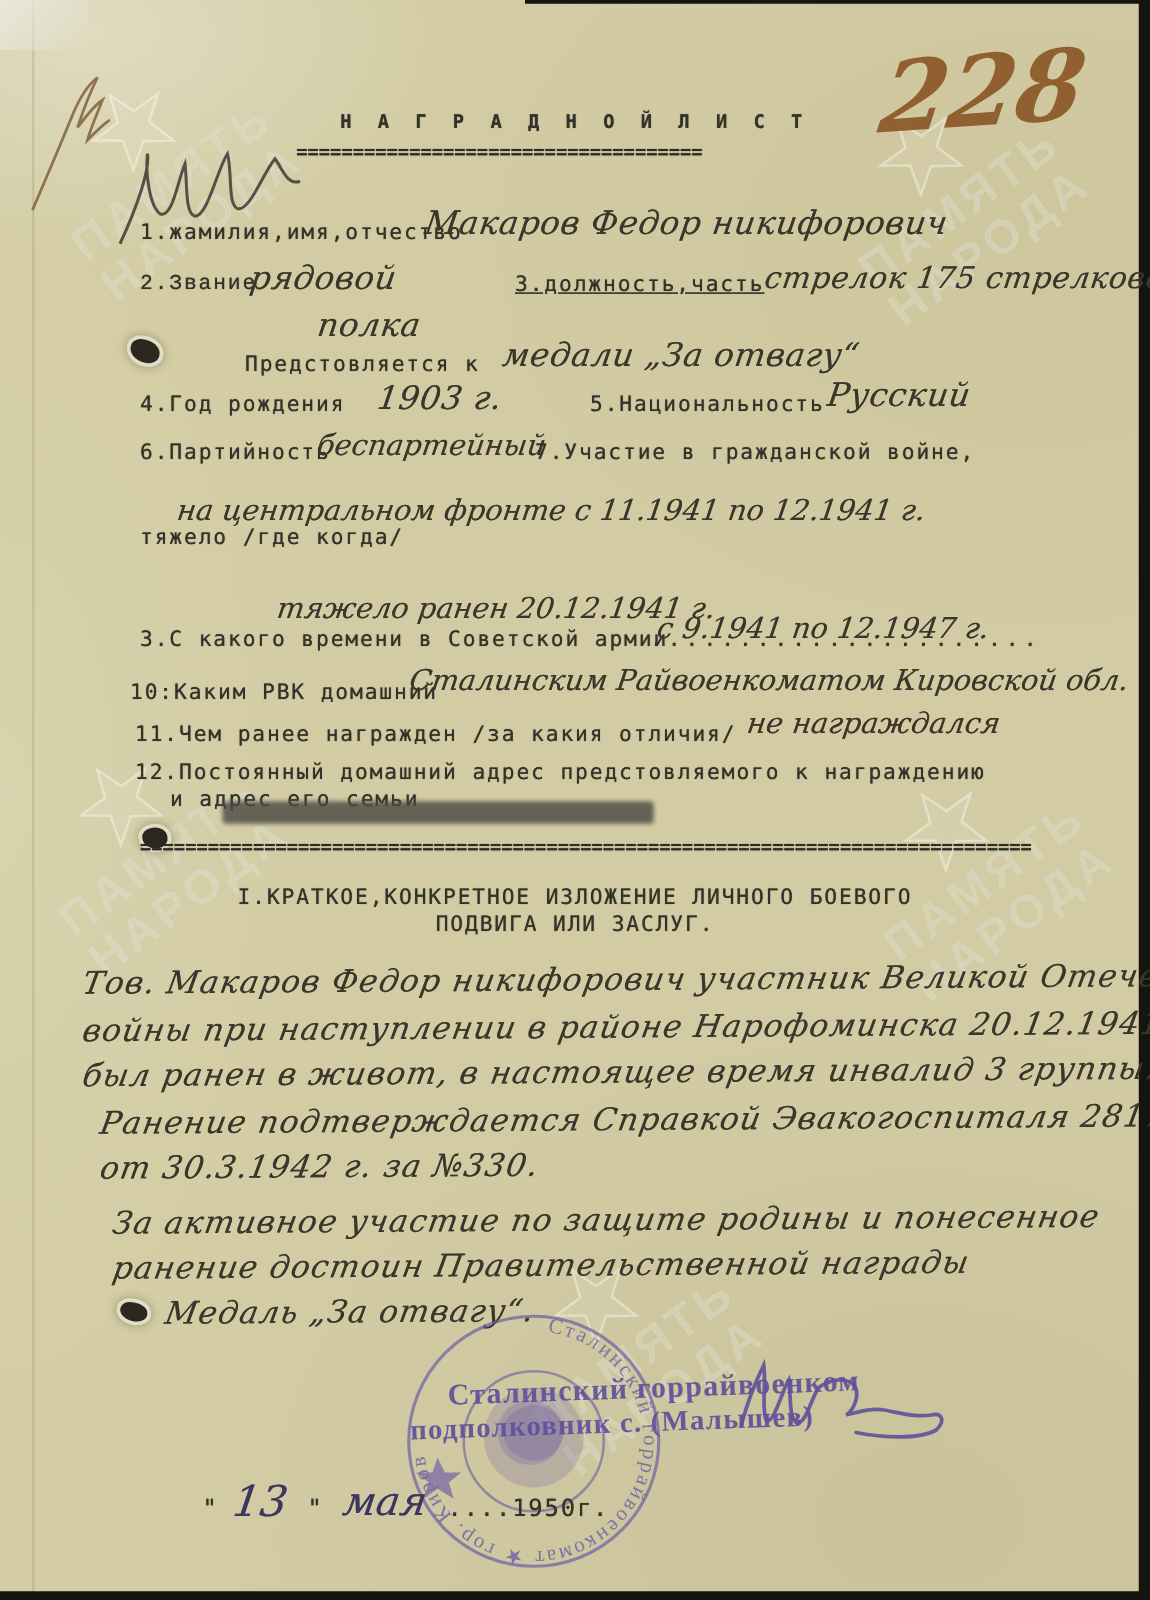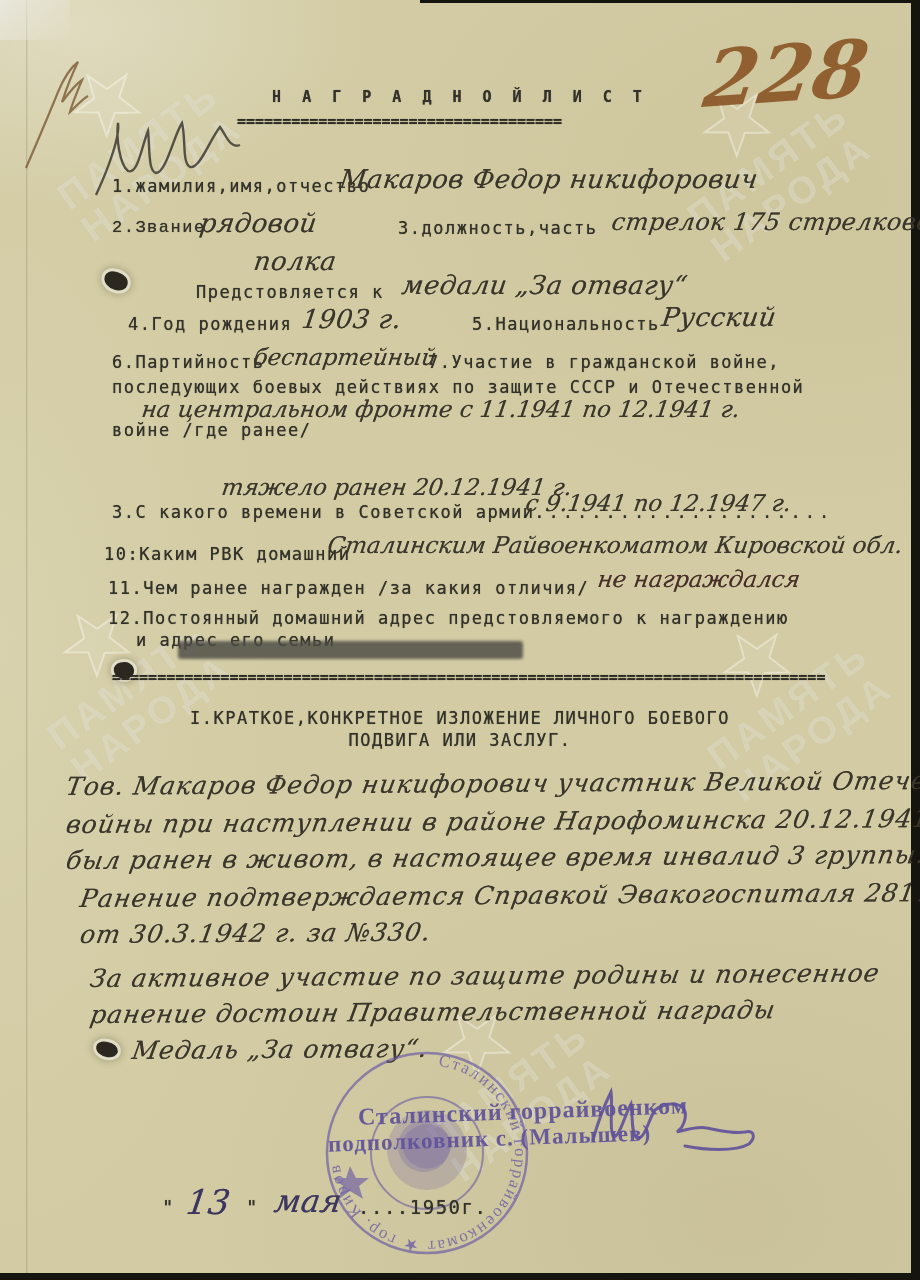--- a/index.html
+++ b/index.html
@@ -109,38 +109,37 @@
   <div class="hole" style="left:96px;top:1042px;width:22px;height:15px;transform:rotate(8deg);"></div>
 
   <div class="abs typed center" style="top:88px;left:0;font-size:15px;letter-spacing:6px;font-weight:bold;">Н А Г Р А Д Н О Й  Л И С Т</div>
   <div class="abs dashrow" style="left:237px;top:112px;">====================================</div>
 
   <div class="abs typed" style="left:112px;top:176px;">1.жамилия,имя,отчество</div>
   <div class="abs hw big" style="left:338px;top:164px;">Макаров Федор никифорович</div>
 
   <div class="abs typed" style="left:112px;top:218px;font-family:Liberation Mono, monospace;">2.Звание</div>
   <div class="abs hw big" style="left:198px;top:208px;">рядовой</div>
-  <div class="abs typed" style="left:398px;top:218px;">3.должность,часть</div>
+  <div class="abs typed" style="left:412px;top:218px;text-decoration:underline;">3.должность,часть</div>
   <div class="abs hw big" style="left:610px;top:208px;font-size:24px;">стрелок 175 стрелкового</div>
   <div class="abs hw big" style="left:252px;top:246px;">полка</div>
 
   <div class="abs typed" style="left:196px;top:282px;">Предстовляется к</div>
   <div class="abs hw big" style="left:400px;top:270px;">медали „За отвагу“</div>
 
-  <div class="abs typed" style="left:128px;top:314px;text-align:center;">4.Год рождения</div>
+  <div class="abs typed" style="left:112px;top:314px;text-align:center;">4.Год рождения</div>
   <div class="abs hw big" style="left:300px;top:304px;">1903 г.</div>
   <div class="abs typed" style="left:472px;top:314px;">5.Национальность</div>
   <div class="abs hw big" style="left:660px;top:302px;">Русский</div>
 
   <div class="abs typed" style="left:112px;top:352px;">6.Партийность</div>
   <div class="abs hw mid" style="left:252px;top:344px;">беспартейный</div>
   <div class="abs typed" style="left:428px;top:352px;">7.Участие в гражданской войне,</div>
-  <div class="abs typed" style="left:112px;top:377px;">последующих боевых действиях по защите СССР и Отечественной</div>
   <div class="abs hw mid" style="left:140px;top:396px;">на центральном фронте с 11.1941 по 12.1941 г.</div>
-  <div class="abs typed" style="left:112px;top:420px;">войне /где ранее/</div>
+  <div class="abs typed" style="left:112px;top:420px;">тяжело /где когда/</div>
 
   <div class="abs hw mid" style="left:220px;top:474px;">тяжело ранен 20.12.1941 г.</div>
 
   <div class="abs typed" style="left:112px;top:502px;">3.С какого времени в Советской армии</div>
   <div class="abs hw mid" style="left:524px;top:490px;">с 9.1941 по 12.1947 г.</div>
   <div class="abs typed" style="left:520px;top:502px;letter-spacing:4px;">......................</div>
 
   <div class="abs typed" style="left:104px;top:544px;">10:Каким РВК домашний</div>
   <div class="abs hw mid" style="left:326px;top:532px;">Сталинским Райвоенкоматом Кировской обл.</div>
 

